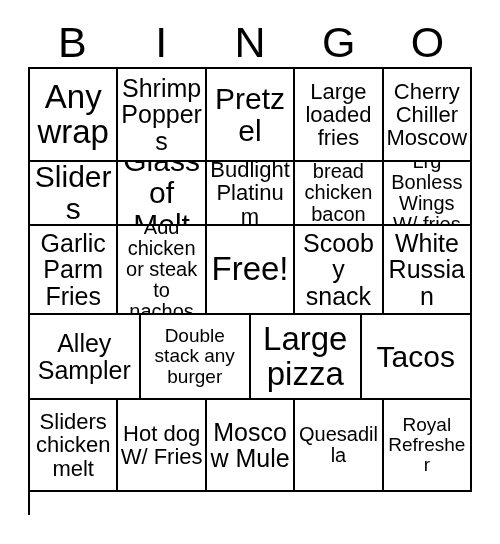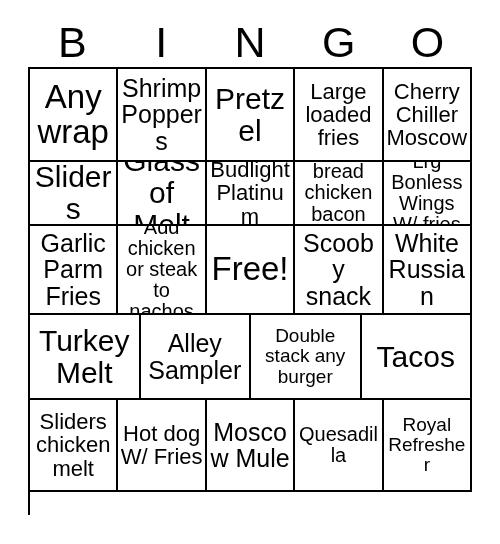--- a/index.html
+++ b/index.html
@@ -165,29 +165,29 @@
         </div>
       <div class="cell fs-lg">
           <span class="cell-text">Scooby snack</span>
         </div>
       <div class="cell fs-lg">
           <span class="cell-text">White Russian</span>
         </div>
     </div>
 
     <div class="grid-row r3">
-      <div class="cell fs-xl">
-          <span class="cell-text">Turkey Melt</span>
-        </div>
       <div class="cell fs-lg">
           <span class="cell-text">Alley Sampler</span>
         </div>
       <div class="cell fs-sm">
           <span class="cell-text">Double stack any burger</span>
         </div>
+      <div class="cell fs-xxl">
+          <span class="cell-text">Large pizza</span>
+        </div>
       <div class="cell fs-xl">
           <span class="cell-text">Tacos</span>
         </div>
     </div>
 
     <div class="grid-row r4">
       <div class="cell fs-md">
           <span class="cell-text">Sliders chicken melt</span>
         </div>
       <div class="cell fs-md">

